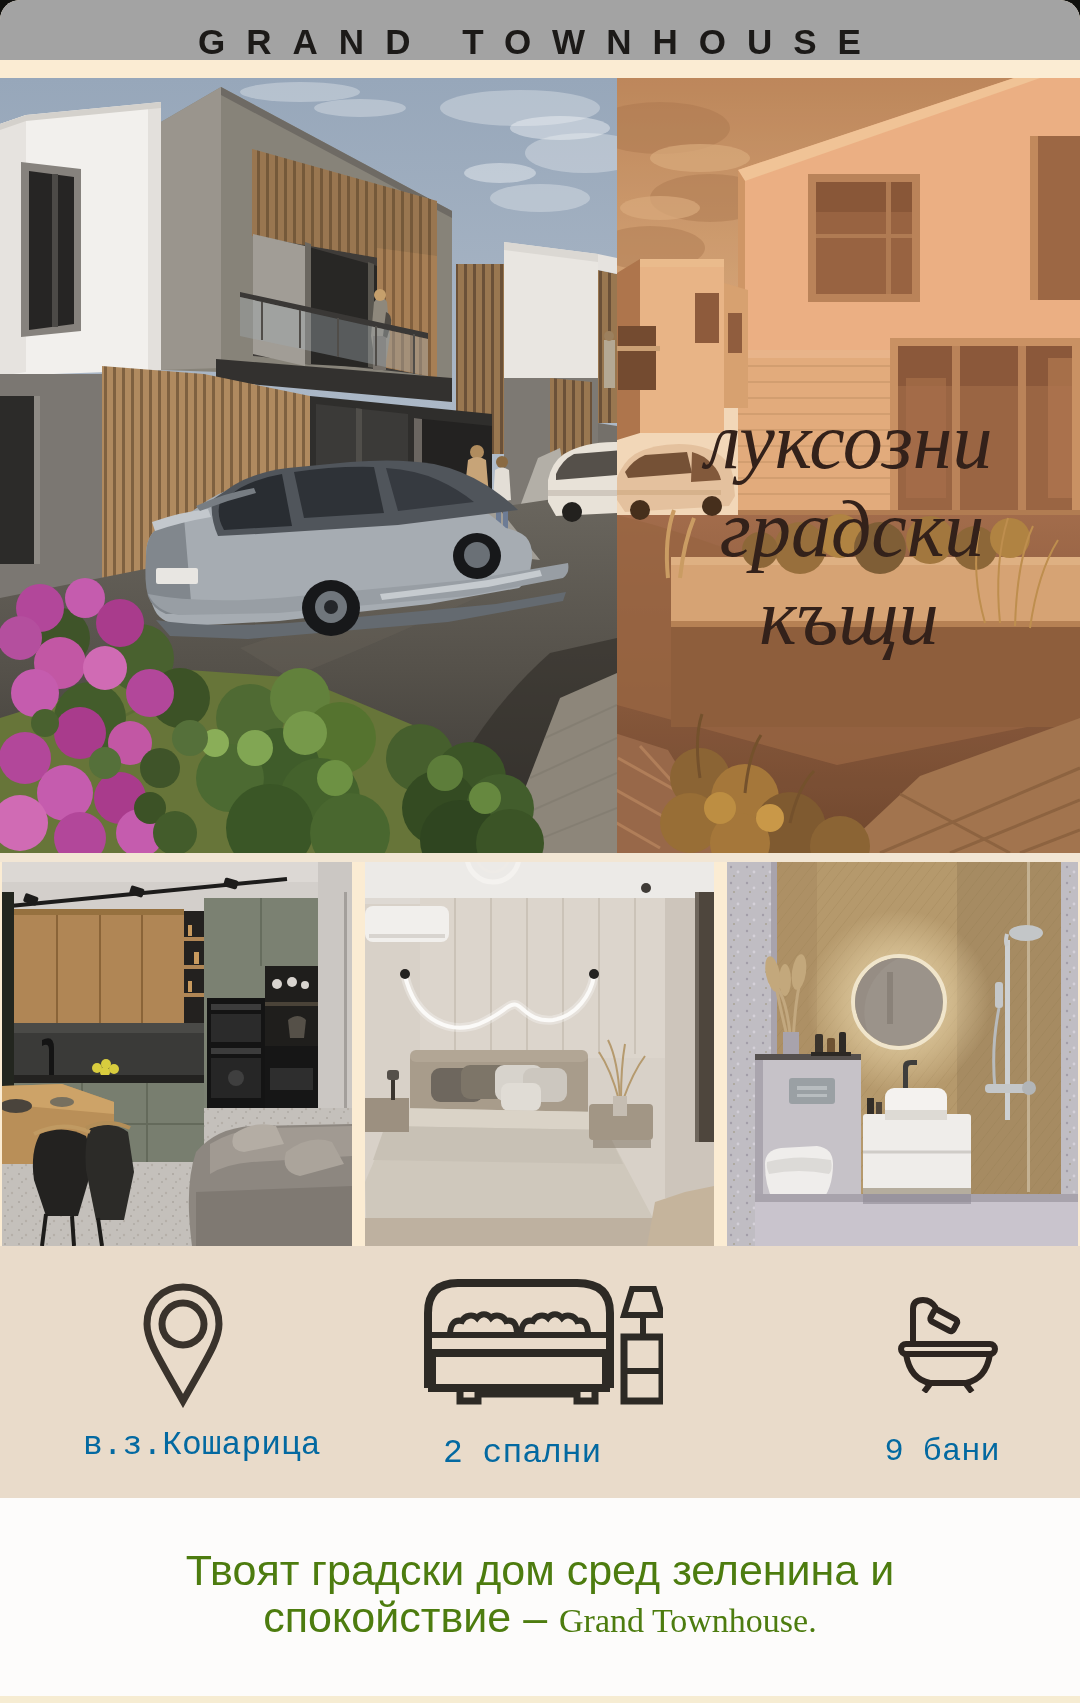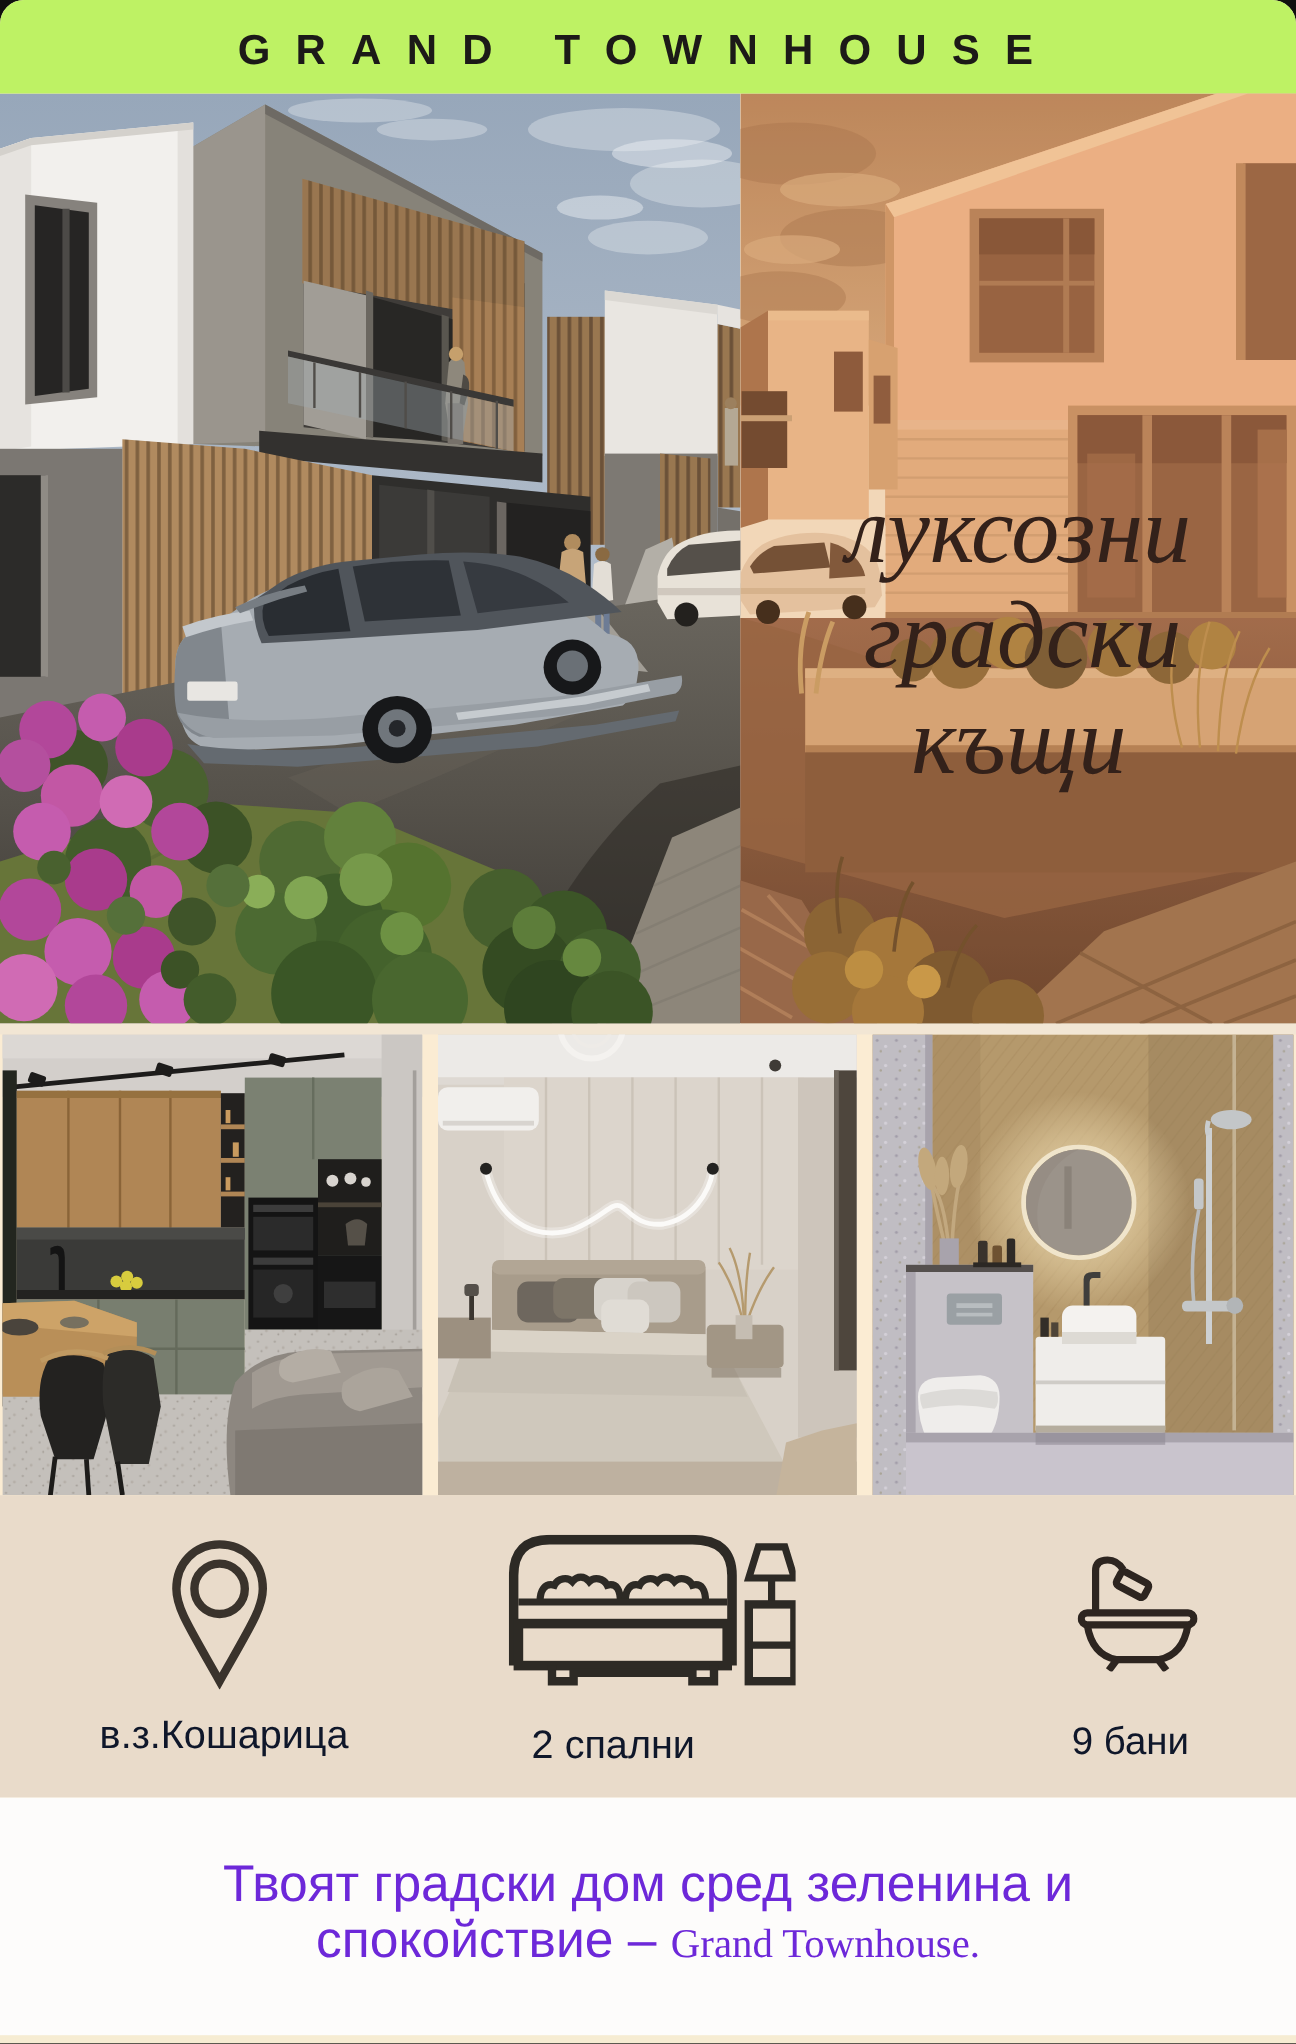--- a/index.html
+++ b/index.html
@@ -1,27 +1,27 @@
 <!DOCTYPE html>
 <html><head>
 <meta charset="utf-8">
 <style>
 html,body{margin:0;padding:0;background:#10100e;}
 .page{position:relative;width:1080px;height:1703px;background:#10100e;overflow:hidden;font-family:"Liberation Sans",sans-serif;}
 .card{position:absolute;left:0;top:0;width:1080px;height:1703px;background:#fbecd3;border-radius:20px 20px 0 0;overflow:hidden;}
-.header{position:absolute;left:0;top:0;width:1080px;height:78px;background:#bef264;}
+.header{position:absolute;left:0;top:0;width:1080px;height:60px;background:#a3a3a3;}
 .header span{position:absolute;left:0;top:22px;width:1080px;text-align:center;font-size:35px;font-weight:bold;letter-spacing:21px;color:#1c1a18;}
 .hero{position:absolute;left:0;top:78px;}
 .ph{position:absolute;top:862px;}
 .gapband{position:absolute;left:0;top:853px;width:1080px;height:9px;background:#f2e6d4;}
 .iconsec{position:absolute;left:0;top:1246px;width:1080px;height:252px;background:#e9dbca;}
 .whitesec{position:absolute;left:0;top:1498px;width:1080px;height:205px;background:#fdfcfb;}
 .botstrip{position:absolute;left:0;top:1696px;width:1080px;height:7px;background:#f6ecd2;}
-.lbl{position:absolute;font-family:Liberation Sans, sans-serif;color:#0f172a;}
-.bigtext{position:absolute;left:0;top:1547px;width:1080px;text-align:center;color:#6d28d9;font-size:43px;line-height:47px;}
+.lbl{position:absolute;font-family:Liberation Mono, monospace;color:#0369a1;}
+.bigtext{position:absolute;left:0;top:1547px;width:1080px;text-align:center;color:#4d7c0f;font-size:43px;line-height:47px;}
 .bigtext .serif{font-family:"Liberation Serif",serif;font-size:34px;}
 </style>
 </head>
 <body>
 
 <div class="page">
 
 <div class="card">
 
 <div class="header">

